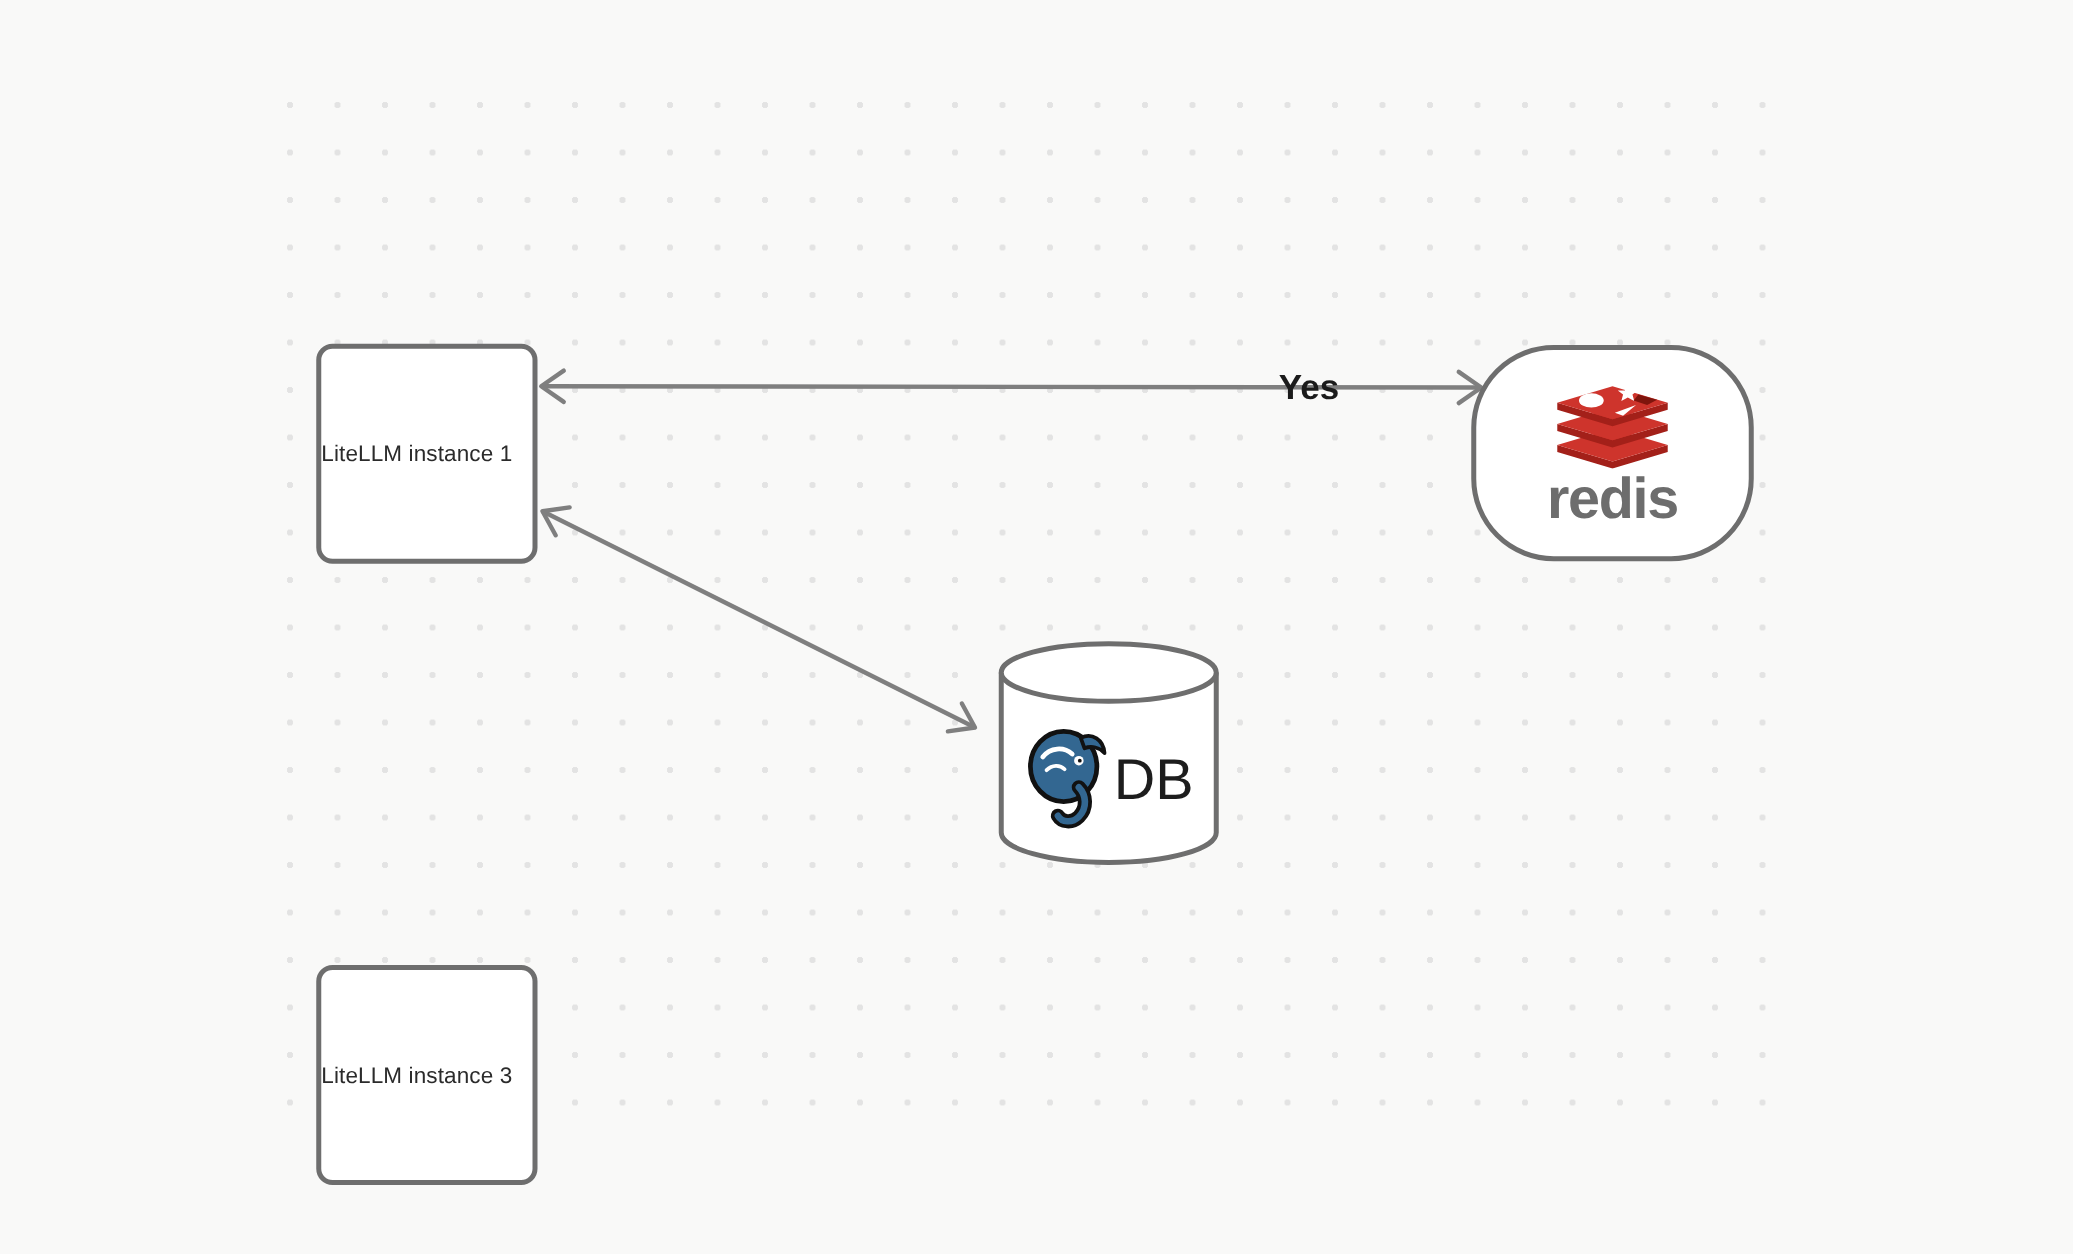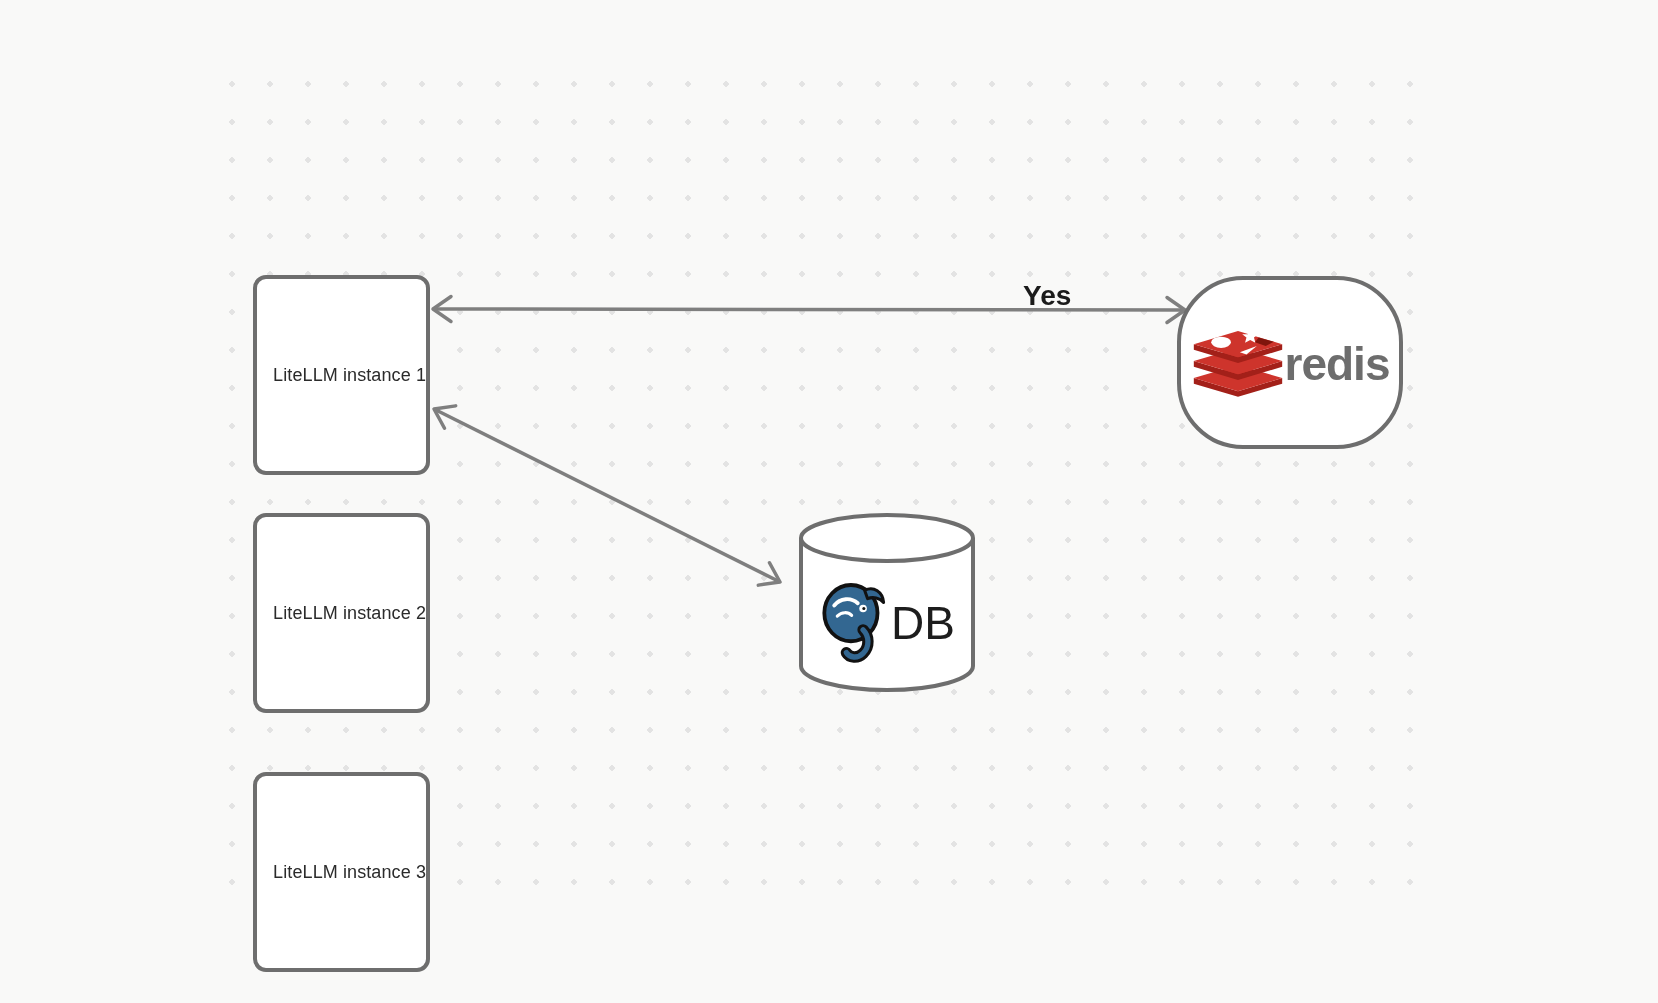--- a/index.html
+++ b/index.html
@@ -15,53 +15,53 @@
     background:var(--bg);
     position:relative;overflow:hidden;
   }
   .canvas{position:absolute;inset:0;width:1658px;height:1003px}
   .dot-grid{
     position:absolute;left:213px;top:65px;width:1217px;height:837px;
     background-image:radial-gradient(circle 2.6px at center,var(--dot) 98%,transparent 100%);
     background-size:38px 38px;
   }
   .node-box{
-    position:absolute;width:177px;height:200px;
+    position:absolute;width:177px;height:176px;
     background:#ffffff;border:4px solid var(--border);border-radius:13px;
-    display:flex;align-items:center;justify-content:flex-end;
+    display:flex;align-items:center;justify-content:flex-start;
   }
   .node-box .node-label{
     font-size:18px;color:var(--node-text);letter-spacing:.1px;white-space:nowrap;
   }
   #box1{left:253px;top:275px}
   #box2{left:253px;top:513px}
   #box3{left:253px;top:772px}
   .redis-node{
     position:absolute;left:1177px;top:276px;width:226px;height:173px;
     background:#ffffff;border:4px solid var(--border);border-radius:66px;
-    display:flex;flex-direction:row;align-items:center;justify-content:center;
+    display:flex;flex-direction:column;align-items:center;justify-content:center;
   }
   .redis-wordmark{
     font-size:46px;font-weight:700;color:var(--redis-gray);
     letter-spacing:-1px;line-height:42px;margin-top:2px;
   }
   .db-node{position:absolute;left:797px;top:512px;width:180px;height:182px}
   .db-inner{
     position:absolute;left:0;top:0;width:180px;height:182px;
     display:flex;align-items:center;justify-content:center;padding-top:40px;
   }
   .db-label{font-size:46px;color:var(--db-text);line-height:46px;margin-left:-4px}
   .arrow-layer{position:absolute;inset:0;width:1658px;height:1003px;pointer-events:none}
   .arrow-line{stroke:var(--arrow);stroke-width:3.5px;fill:none}
   .edge-label{
     position:absolute;font-weight:700;font-size:28px;line-height:30px;
     color:var(--label-text);white-space:pre;
   }
   #edge-label-1{left:502px;top:280px}
-  #edge-label-1-response{left:1023px;top:281px}
+  #edge-label-1-response{left:1023px;top:295px}
   #edge-label-2{left:584px;top:452px}
 </style>
 </head>
 <body>
 
 <div class="canvas">
 
   <div class="dot-grid"></div>
 
   <svg class="arrow-layer" viewBox="0 0 1658 1003" xmlns="http://www.w3.org/2000/svg">
@@ -69,23 +69,20 @@
       <marker id="chevron" viewBox="0 0 24 32" refX="21" refY="16" markerWidth="24" markerHeight="32" markerUnits="userSpaceOnUse" orient="auto-start-reverse">
         <path d="M3,3.5 L21,16 L3,28.5" fill="none" stroke="var(--arrow)" stroke-width="3.5" stroke-linecap="round" stroke-linejoin="round"></path>
       </marker>
     </defs>
     <line class="arrow-line" x1="433" y1="309" x2="1185" y2="310" marker-start="url(#chevron)" marker-end="url(#chevron)"></line>
     <line class="arrow-line" x1="434" y1="409" x2="780" y2="582" marker-start="url(#chevron)" marker-end="url(#chevron)"></line>
   </svg>
 
   <div class="node-box" id="box1">
     <span class="node-label">LiteLLM instance 1</span>
-  </div>
-  <div class="node-box" id="box2">
-    <span class="node-label">LiteLLM instance 2</span>
   </div>
   <div class="node-box" id="box3">
     <span class="node-label">LiteLLM instance 3</span>
   </div>
 
   <div class="redis-node">
     <svg width="94" height="68" viewBox="0 0 100 72">
 
       <path d="M3,52 L3,58 L50,72 L97,58 L97,52 L50,66 Z" fill="var(--redis-dark-red)"></path>
       <path d="M50,38 L97,52 L50,66 L3,52 Z" fill="var(--redis-red)"></path>

